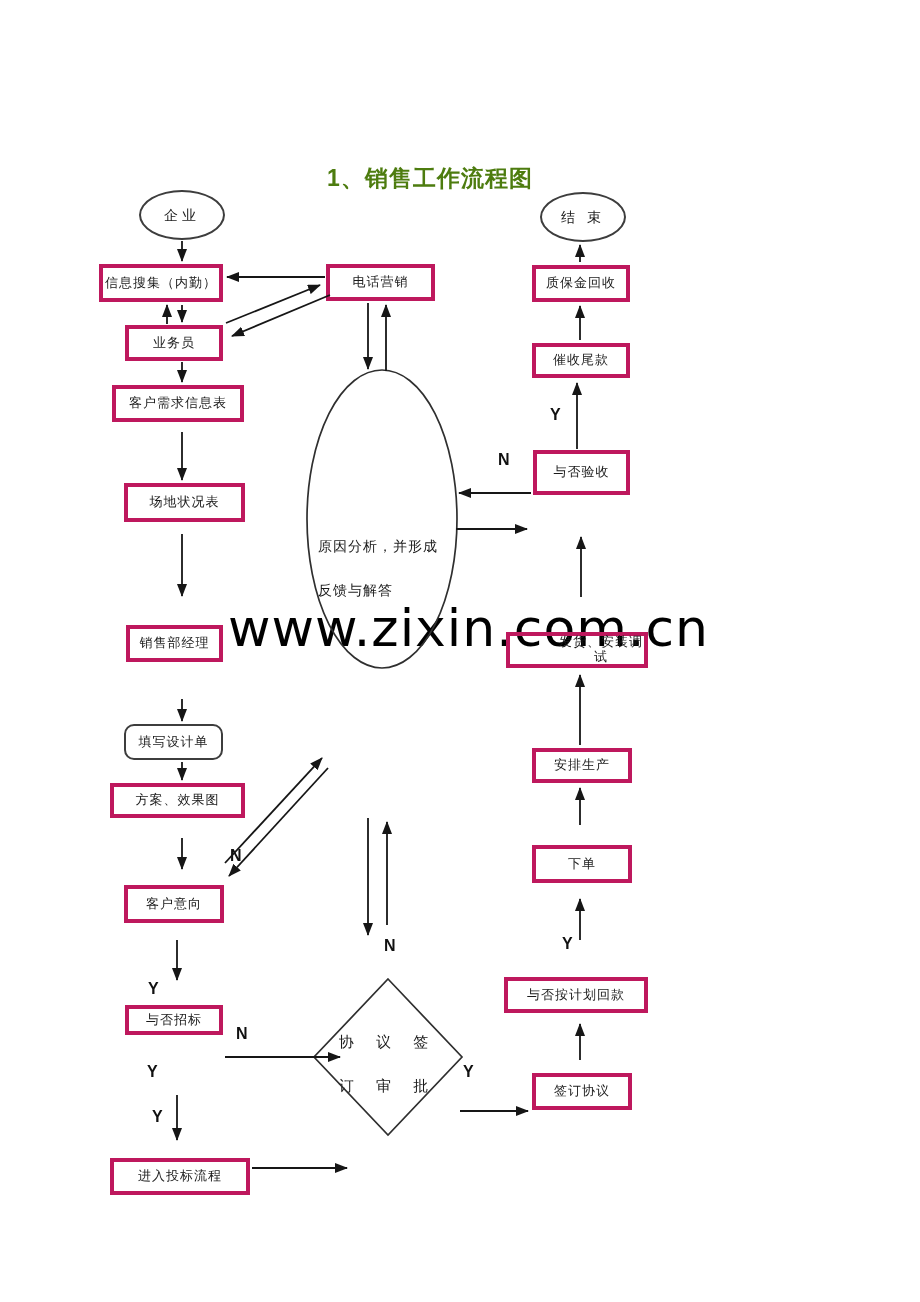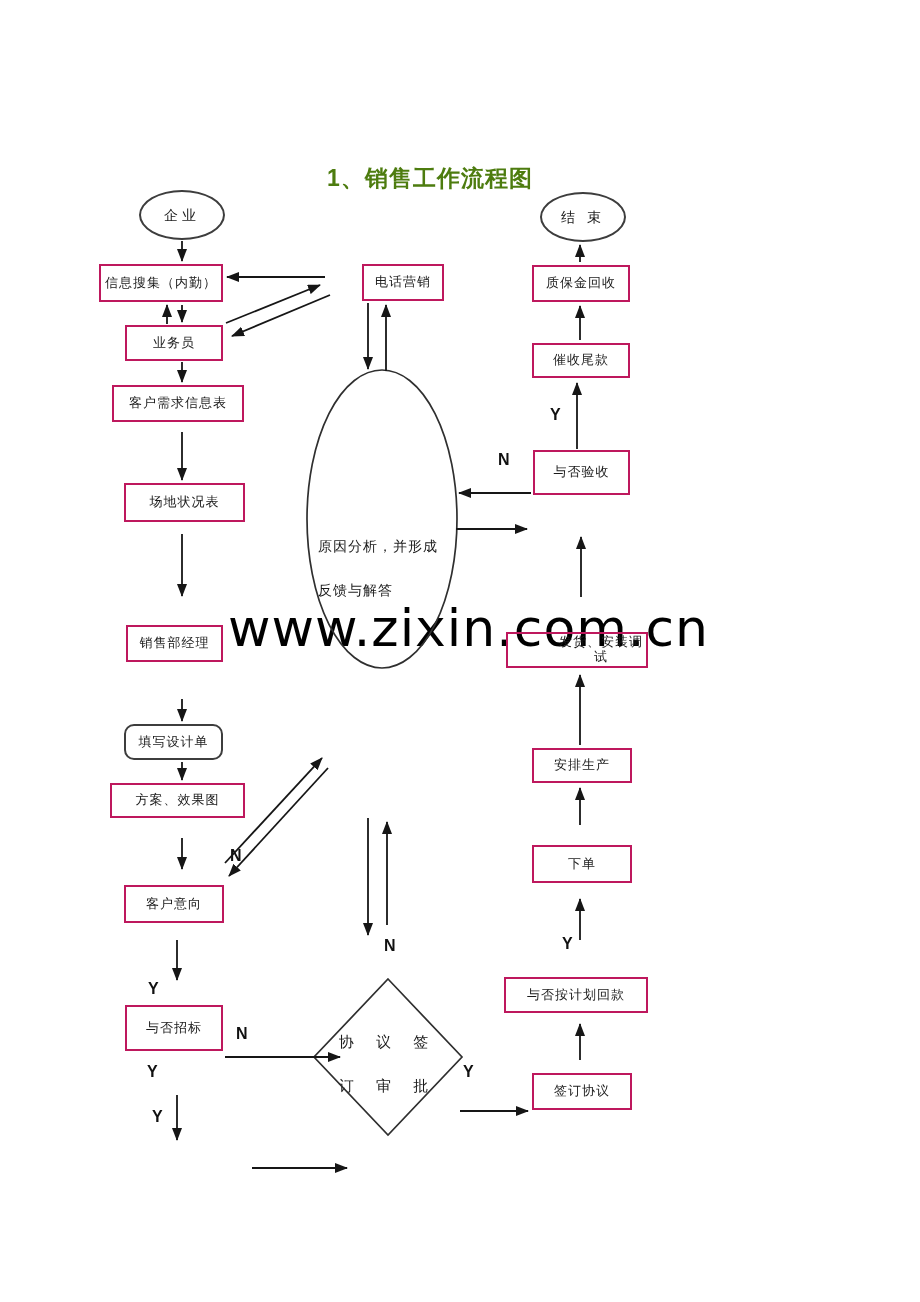--- a/index.html
+++ b/index.html
@@ -5,21 +5,21 @@
   html,body{margin:0;padding:0;background:#ffffff;}
   .page{position:relative;width:920px;height:1302px;background:#ffffff;overflow:hidden;
         font-family:"Liberation Sans","DejaVu Sans",sans-serif;}
   .watermark{position:absolute;left:228px;top:598px;z-index:1;font-size:52px;
              color:#000000;letter-spacing:1px;font-family:"DejaVu Sans",sans-serif;white-space:nowrap;}
   .title{position:absolute;left:230px;top:163px;width:400px;z-index:2;text-align:center;
          font-size:23px;font-weight:bold;color:#4d7c0f;letter-spacing:1px;}
   .node{position:absolute;z-index:2;box-sizing:border-box;display:flex;align-items:center;
         justify-content:center;text-align:center;font-size:13px;color:#1b1b1b;
         letter-spacing:1px;line-height:1.15;}
-  .rect{border:2px solid #be185d;background:transparent;}
+  .rect{border:4px solid #be185d;background:transparent;}
   .rounded{border:2px solid #3d3d3d;border-radius:10px;background:transparent;}
   .oval{border:2px solid #3d3d3d;border-radius:50%;background:transparent;letter-spacing:4px;font-size:14px;}
   .freetext{position:absolute;z-index:2;color:#1b1b1b;}
   .freetext span{display:block;}
   .diamond-text{left:328px;top:1020px;width:120px;text-align:center;font-size:15px;
                 line-height:44px;letter-spacing:9px;}
   .ellipse-text{left:318px;top:524px;width:146px;text-align:left;font-size:14px;
                 line-height:44px;letter-spacing:1px;white-space:nowrap;}
   .yn{position:absolute;z-index:3;font-size:16px;font-weight:bold;color:#111;line-height:1;}
   svg.arrows{position:absolute;left:0;top:0;z-index:3;pointer-events:none;}
@@ -30,29 +30,30 @@
 <body>
 
 <div class="page">
 
   <div class="watermark">www.zixin.com.cn</div>
 
   <div class="title">1、销售工作流程图</div>
 
   <div class="node oval" style="left:139px;top:190px;width:86px;height:50px;">企业</div>
   <div class="node rect" style="left:99px;top:264px;width:124px;height:38px;">信息搜集（内勤）</div>
-  <div class="node rect" style="left:326px;top:264px;width:82px;height:37px;margin-left:36px;">电话营销</div>
+  <div class="node rect" style="left:326px;top:264px;width:109px;height:37px;">电话营销</div>
   <div class="node rect" style="left:125px;top:325px;width:98px;height:36px;">业务员</div>
   <div class="node rect" style="left:112px;top:385px;width:132px;height:37px;">客户需求信息表</div>
   <div class="node rect" style="left:124px;top:483px;width:121px;height:39px;">场地状况表</div>
   <div class="node rect" style="left:126px;top:625px;width:97px;height:37px;">销售部经理</div>
   <div class="node rounded" style="left:124px;top:724px;width:99px;height:36px;">填写设计单</div>
   <div class="node rect" style="left:110px;top:783px;width:135px;height:35px;">方案、效果图</div>
   <div class="node rect" style="left:124px;top:885px;width:100px;height:38px;">客户意向</div>
-  <div class="node rect" style="left:125px;top:1005px;width:98px;height:46px;">与否招标</div>
+  <div class="node rect" style="left:125px;top:1005px;width:98px;height:30px;">与否招标</div>
+  <div class="node rect" style="left:110px;top:1158px;width:140px;height:37px;">进入投标流程</div>
 
   <div class="freetext ellipse-text">
     <span>原因分析，并形成</span>
     <span>反馈与解答</span>
   </div>
   <div class="freetext diamond-text">
     <span>协 议 签</span>
     <span>订 审 批</span>
   </div>
 

